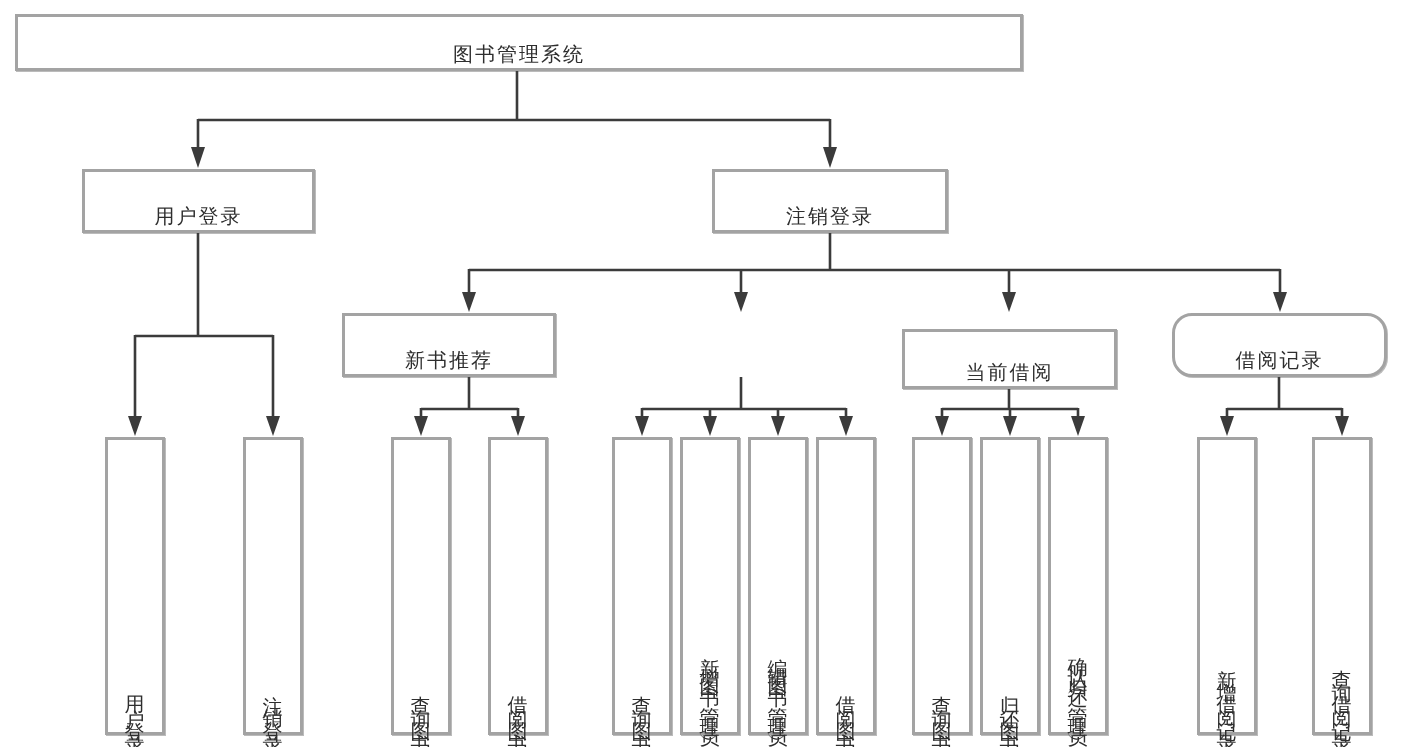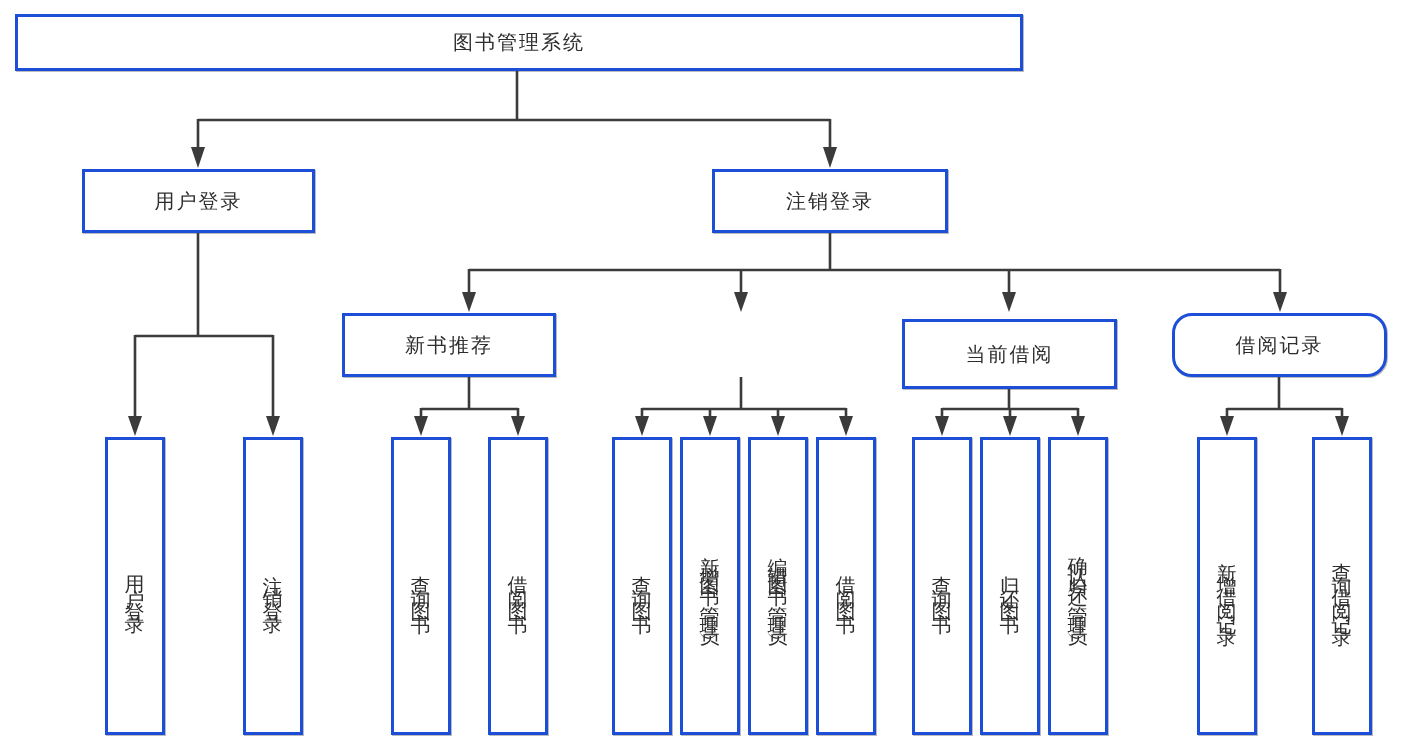--- a/index.html
+++ b/index.html
@@ -17,23 +17,23 @@
   .connectors {
     position: absolute;
     left: 0; top: 0;
     width: 1405px; height: 747px;
     pointer-events: none;
   }
 
   .box {
     position: absolute;
     background: #ffffff;
-    border: 3px solid #1d4ed8;
+    border: 3px solid #a3a3a3;
     display: flex;
-    align-items: center;
+    align-items: flex-end;
     justify-content: center;
     color: #2e2e2e;
     box-shadow: 1px 1px 0 rgba(60,60,60,0.35);
   }
 
   .h-label {
     font-size: 20px;
     letter-spacing: 2px;
     white-space: nowrap;
   }
@@ -49,21 +49,21 @@
   .leaf.long .v-label { letter-spacing: 10px; }
 
   
   .n-root   { left: 15px;  top: 14px;  width: 1008px; height: 57px; }
 
   .n-login  { left: 82px;  top: 169px; width: 233px;  height: 64px; }
   .n-mgmt   { left: 712px; top: 169px; width: 236px;  height: 64px; }
 
   .n-newrec { left: 342px;  top: 313px; width: 214px; height: 64px; }
   .n-borrow { left: 634px;  top: 313px; width: 215px; height: 64px; }
-  .n-current{ left: 902px;  top: 319px; width: 215px; height: 70px; }
+  .n-current{ left: 902px;  top: 329px; width: 215px; height: 60px; }
   .n-record { left: 1172px; top: 313px; width: 215px; height: 64px; border-radius: 20px; }
 
   .leaf { top: 437px; width: 60px; height: 298px; }
   .l-1  { left: 105px; }
   .l-2  { left: 243px; }
   .l-3  { left: 391px; }
   .l-4  { left: 488px; }
   .l-5  { left: 612px; }
   .l-6  { left: 680px; }
   .l-7  { left: 748px; }

